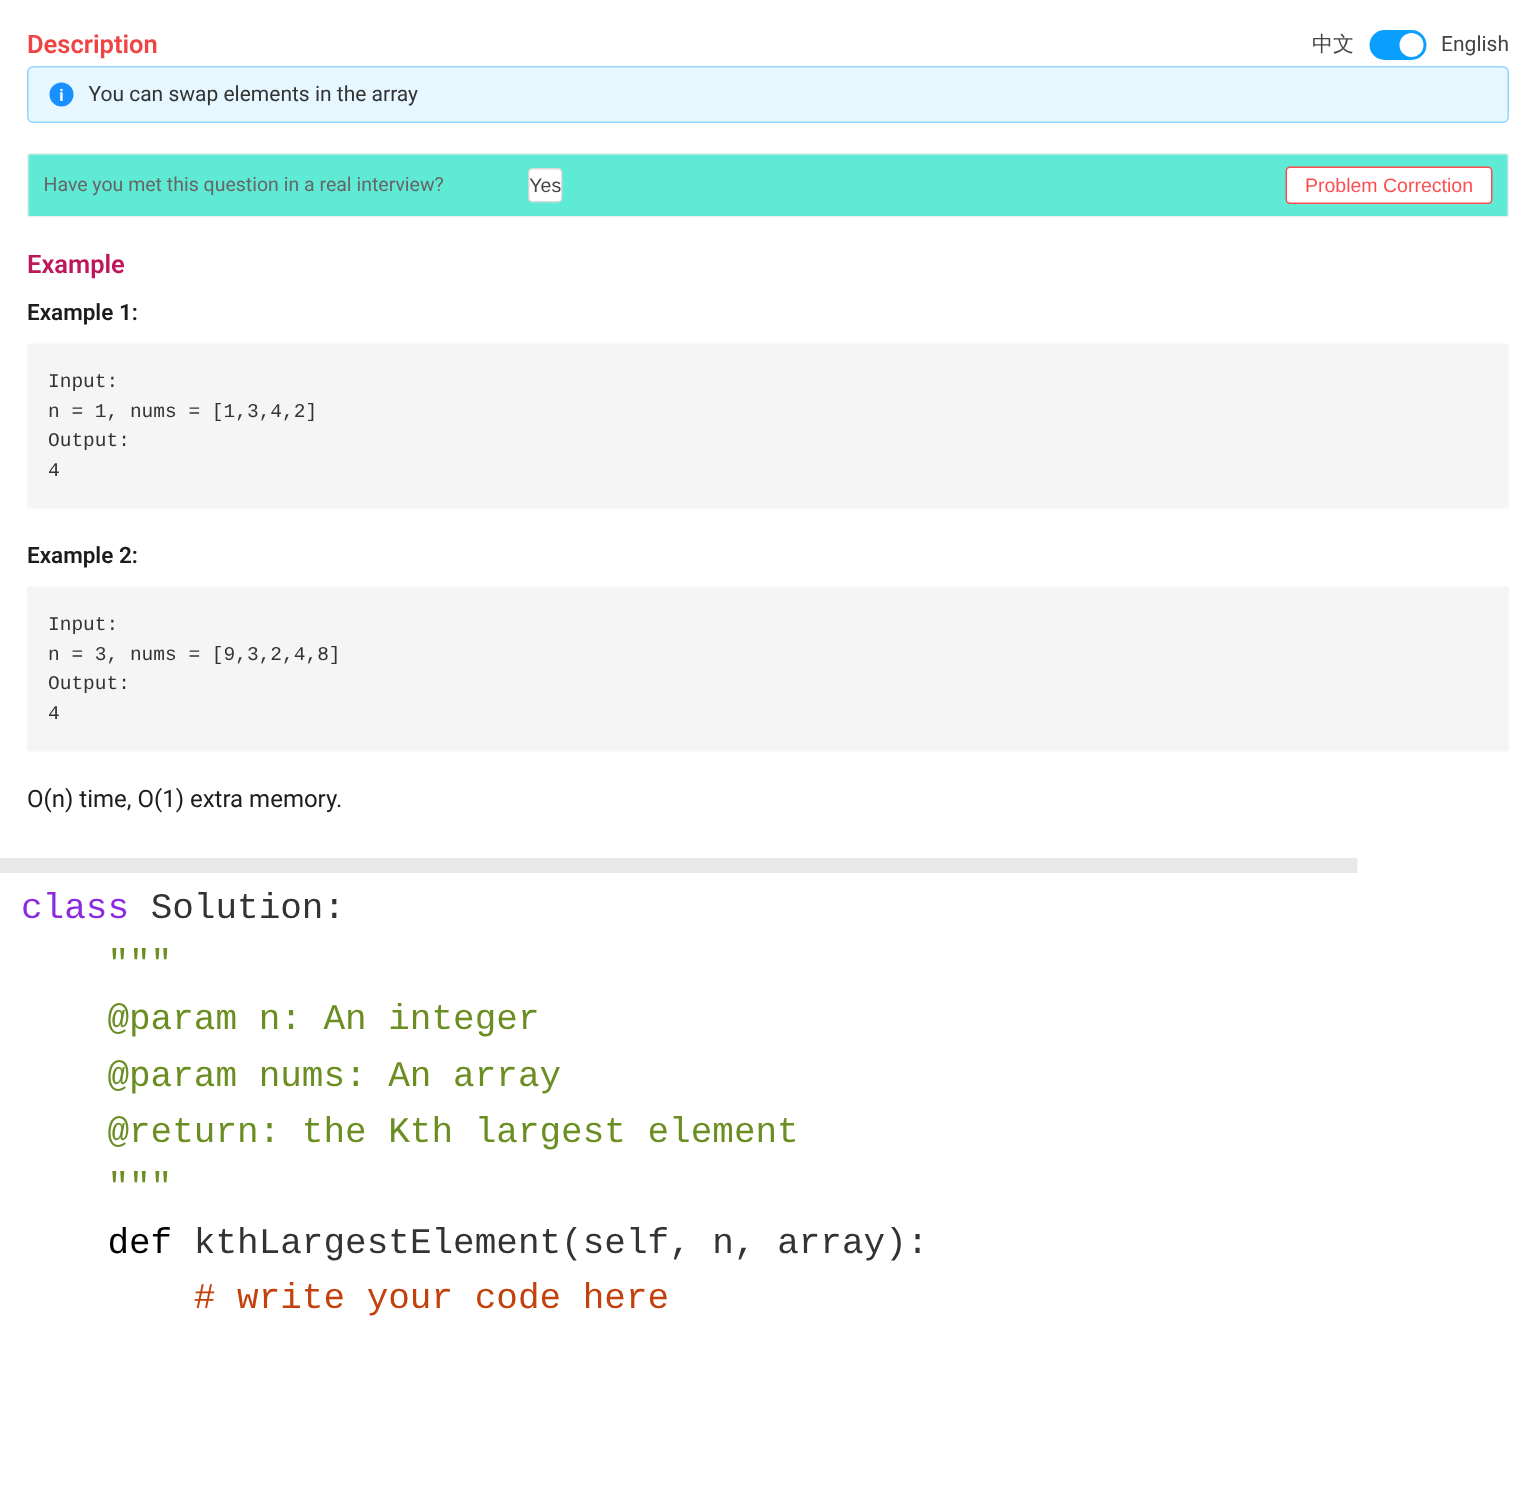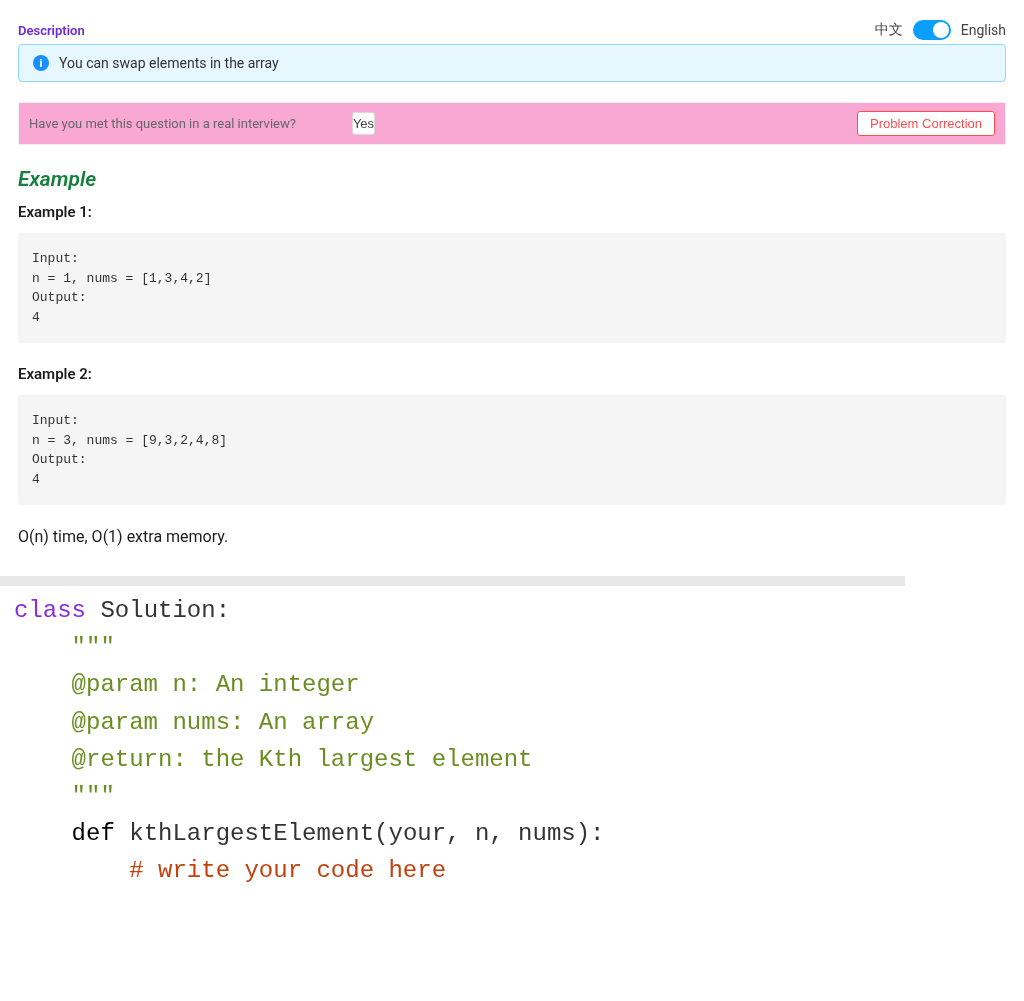--- a/index.html
+++ b/index.html
@@ -11,23 +11,23 @@
     margin: 0 auto;
   }
   .content { padding: 20px 18px 0 18px; }
   .header-row {
     display: flex;
     justify-content: space-between;
     align-items: center;
     margin-bottom: 4px;
   }
   .section-title {
-    font-size: 13px;
+    font-size: 17px;
     font-weight: 600;
-    color: #6d28d9;
+    color: #ef4444;
   }
   .lang-toggle {
     display: flex;
     align-items: center;
     gap: 10px;
     font-size: 14px;
     color: #444;
   }
   .switch {
     position: relative;
@@ -74,21 +74,21 @@
     justify-content: center;
     color: #fff;
     font-size: 11px;
     font-weight: 700;
     flex-shrink: 0;
   }
   .interview-bar {
     display: flex;
     align-items: center;
     justify-content: space-between;
-    background: #f9a8d4;
+    background: #5eead4;
     border: 1px solid #eee;
     border-radius: 2px;
     padding: 8px 10px;
     margin-bottom: 22px;
   }
   .interview-left {
     display: flex;
     align-items: center;
     gap: 8px;
     font-size: 13px;
@@ -107,25 +107,24 @@
   .correction-btn {
     background: #fff;
     border: 1px solid #ff4d4f;
     color: #ff4d4f;
     border-radius: 3px;
     padding: 4px 12px;
     font-size: 13px;
     cursor: pointer;
   }
   .example-header {
-    font-size: 21px;
+    font-size: 17px;
     font-weight: 600;
-    color: #15803d;
+    color: #be185d;
     margin-bottom: 12px;
-    font-style: italic;
   }
   .example-label {
     font-size: 15px;
     font-weight: 600;
     color: #1c1c1c;
     margin-bottom: 12px;
   }
   .code-block {
     background: #f5f5f5;
     border-radius: 2px;
@@ -211,15 +210,15 @@
 </div>
 
 <div class="code-separator"></div>
 
 <div class="editor"><span class="kw">class</span> <span class="cls">Solution:</span>
     <span class="docstring">"""</span>
     <span class="docstring">@param n: An integer</span>
     <span class="docstring">@param nums: An array</span>
     <span class="docstring">@return: the Kth largest element</span>
     <span class="docstring">"""</span>
-    <span class="def">def</span> <span class="fn">kthLargestElement(your, n, nums):</span>
+    <span class="def">def</span> <span class="fn">kthLargestElement(self, n, array):</span>
         <span class="comment"># write your code here</span>
 </div>
 
 </body></html>

